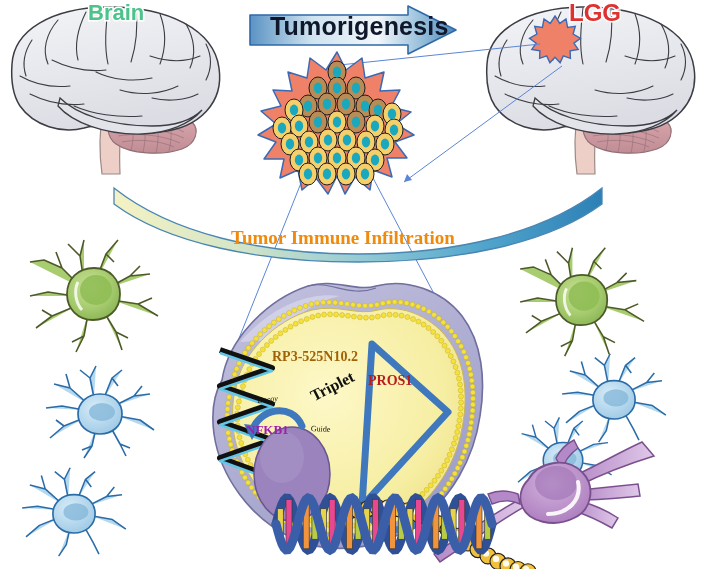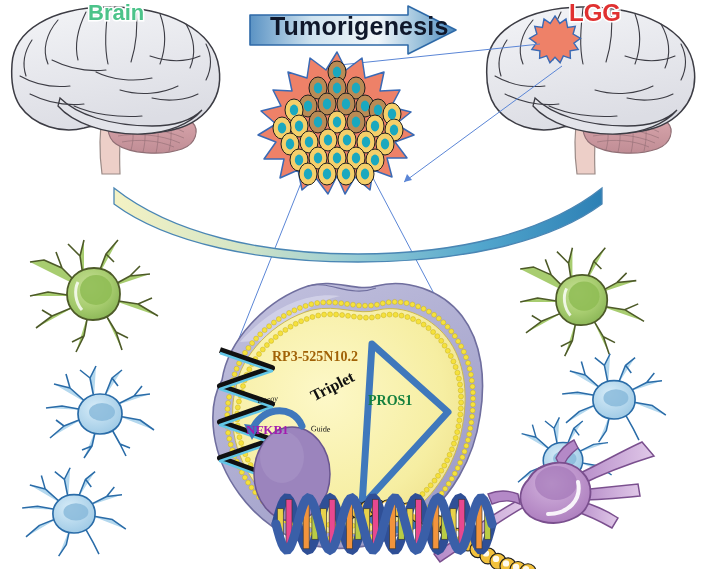--- a/index.html
+++ b/index.html
@@ -27,22 +27,22 @@
   }
   .lbl-infil{
     left:231px;top:228px;font-size:19px;font-weight:bold;
     font-family:"Liberation Serif",serif;color:#f08a0c;
   }
   .lbl-rp3{
     left:272px;top:350px;font-size:14px;font-weight:bold;
     font-family:"Liberation Serif",serif;color:#a16207;
   }
   .lbl-pros1{
-    left:368px;top:394px;font-size:14px;font-weight:bold;
-    font-family:"Liberation Serif",serif;color:#15803d;
+    left:368px;top:374px;font-size:14px;font-weight:bold;
+    font-family:"Liberation Serif",serif;color:#b91c1c;
   }
   .lbl-nfkb1{
     left:246px;top:423px;font-size:13px;font-weight:bold;
     font-family:"Liberation Serif",serif;color:#a21caf;
   }
   .lbl-triplet{
     left:308px;top:390px;font-size:16px;font-weight:bold;
     font-family:"Liberation Serif",serif;color:#111;
     transform:rotate(-27deg);transform-origin:left top;
   }
@@ -280,20 +280,21 @@
         <stop offset="0.50" stop-color="#96cbd4"></stop>
         <stop offset="0.75" stop-color="#52a6cd"></stop>
         <stop offset="1" stop-color="#2d80b5"></stop>
       </linearGradient>
     </defs>
     <path d="M2 2 C2 2 2 14 2 14 C40 52 140 70 246 70 C352 70 452 52 490 14 L490 2
              C456 44 352 60 246 60 C140 60 36 44 2 2 Z" fill="none"></path>
     <path d="M2 2 C60 48 150 68 246 68 C342 68 432 48 490 2 L490 18
              C436 58 344 76 246 76 C148 76 56 58 2 18 Z" fill="url(#banG)" stroke="#4a86b4" stroke-width="1.3"></path>
   </svg>
+  <div class="lbl lbl-infil">Tumor Immune Infiltration</div>
 
   <svg class="abs" style="left:22px;top:232px;" width="150" height="124" viewBox="0 0 150 124">
     <defs>
       <radialGradient id="grnG" cx="0.42" cy="0.36" r="0.72">
         <stop offset="0" stop-color="#c8e098"></stop>
           <stop offset="0.55" stop-color="#a8cd70"></stop>
         <stop offset="1" stop-color="#86b252"></stop>
       </radialGradient>
     </defs>
     <g stroke="#4d5a28" stroke-width="1.6" fill="#a8cd70" stroke-linejoin="round">

